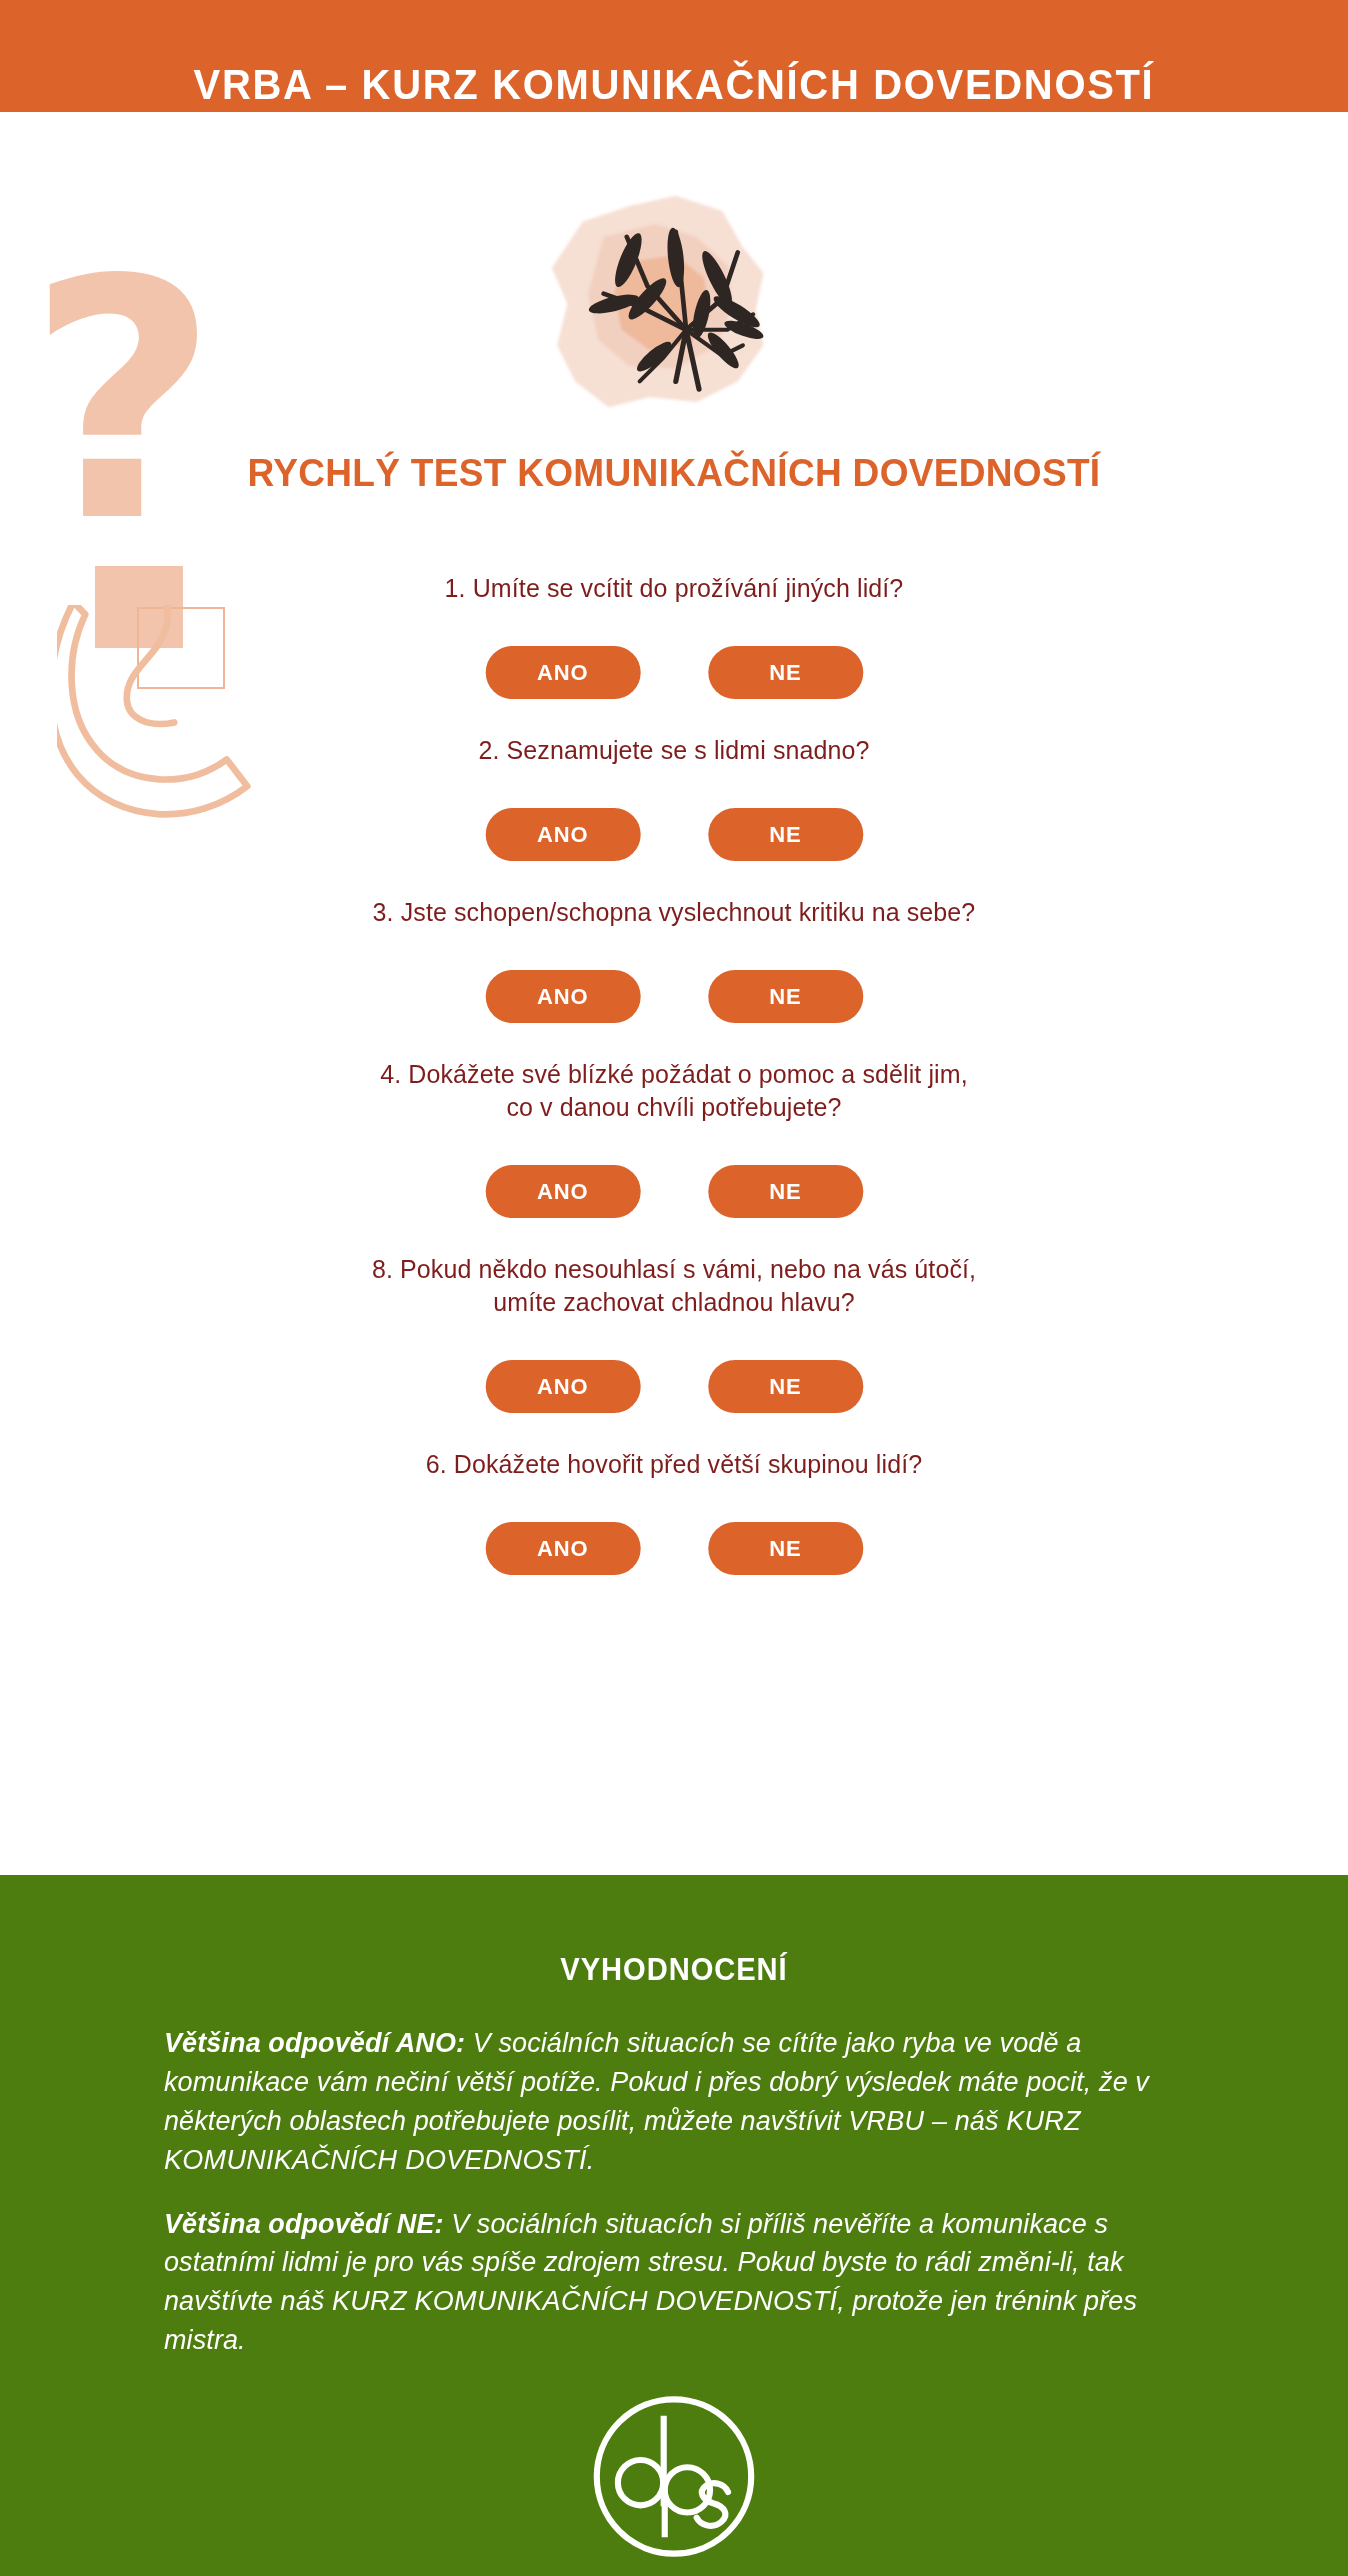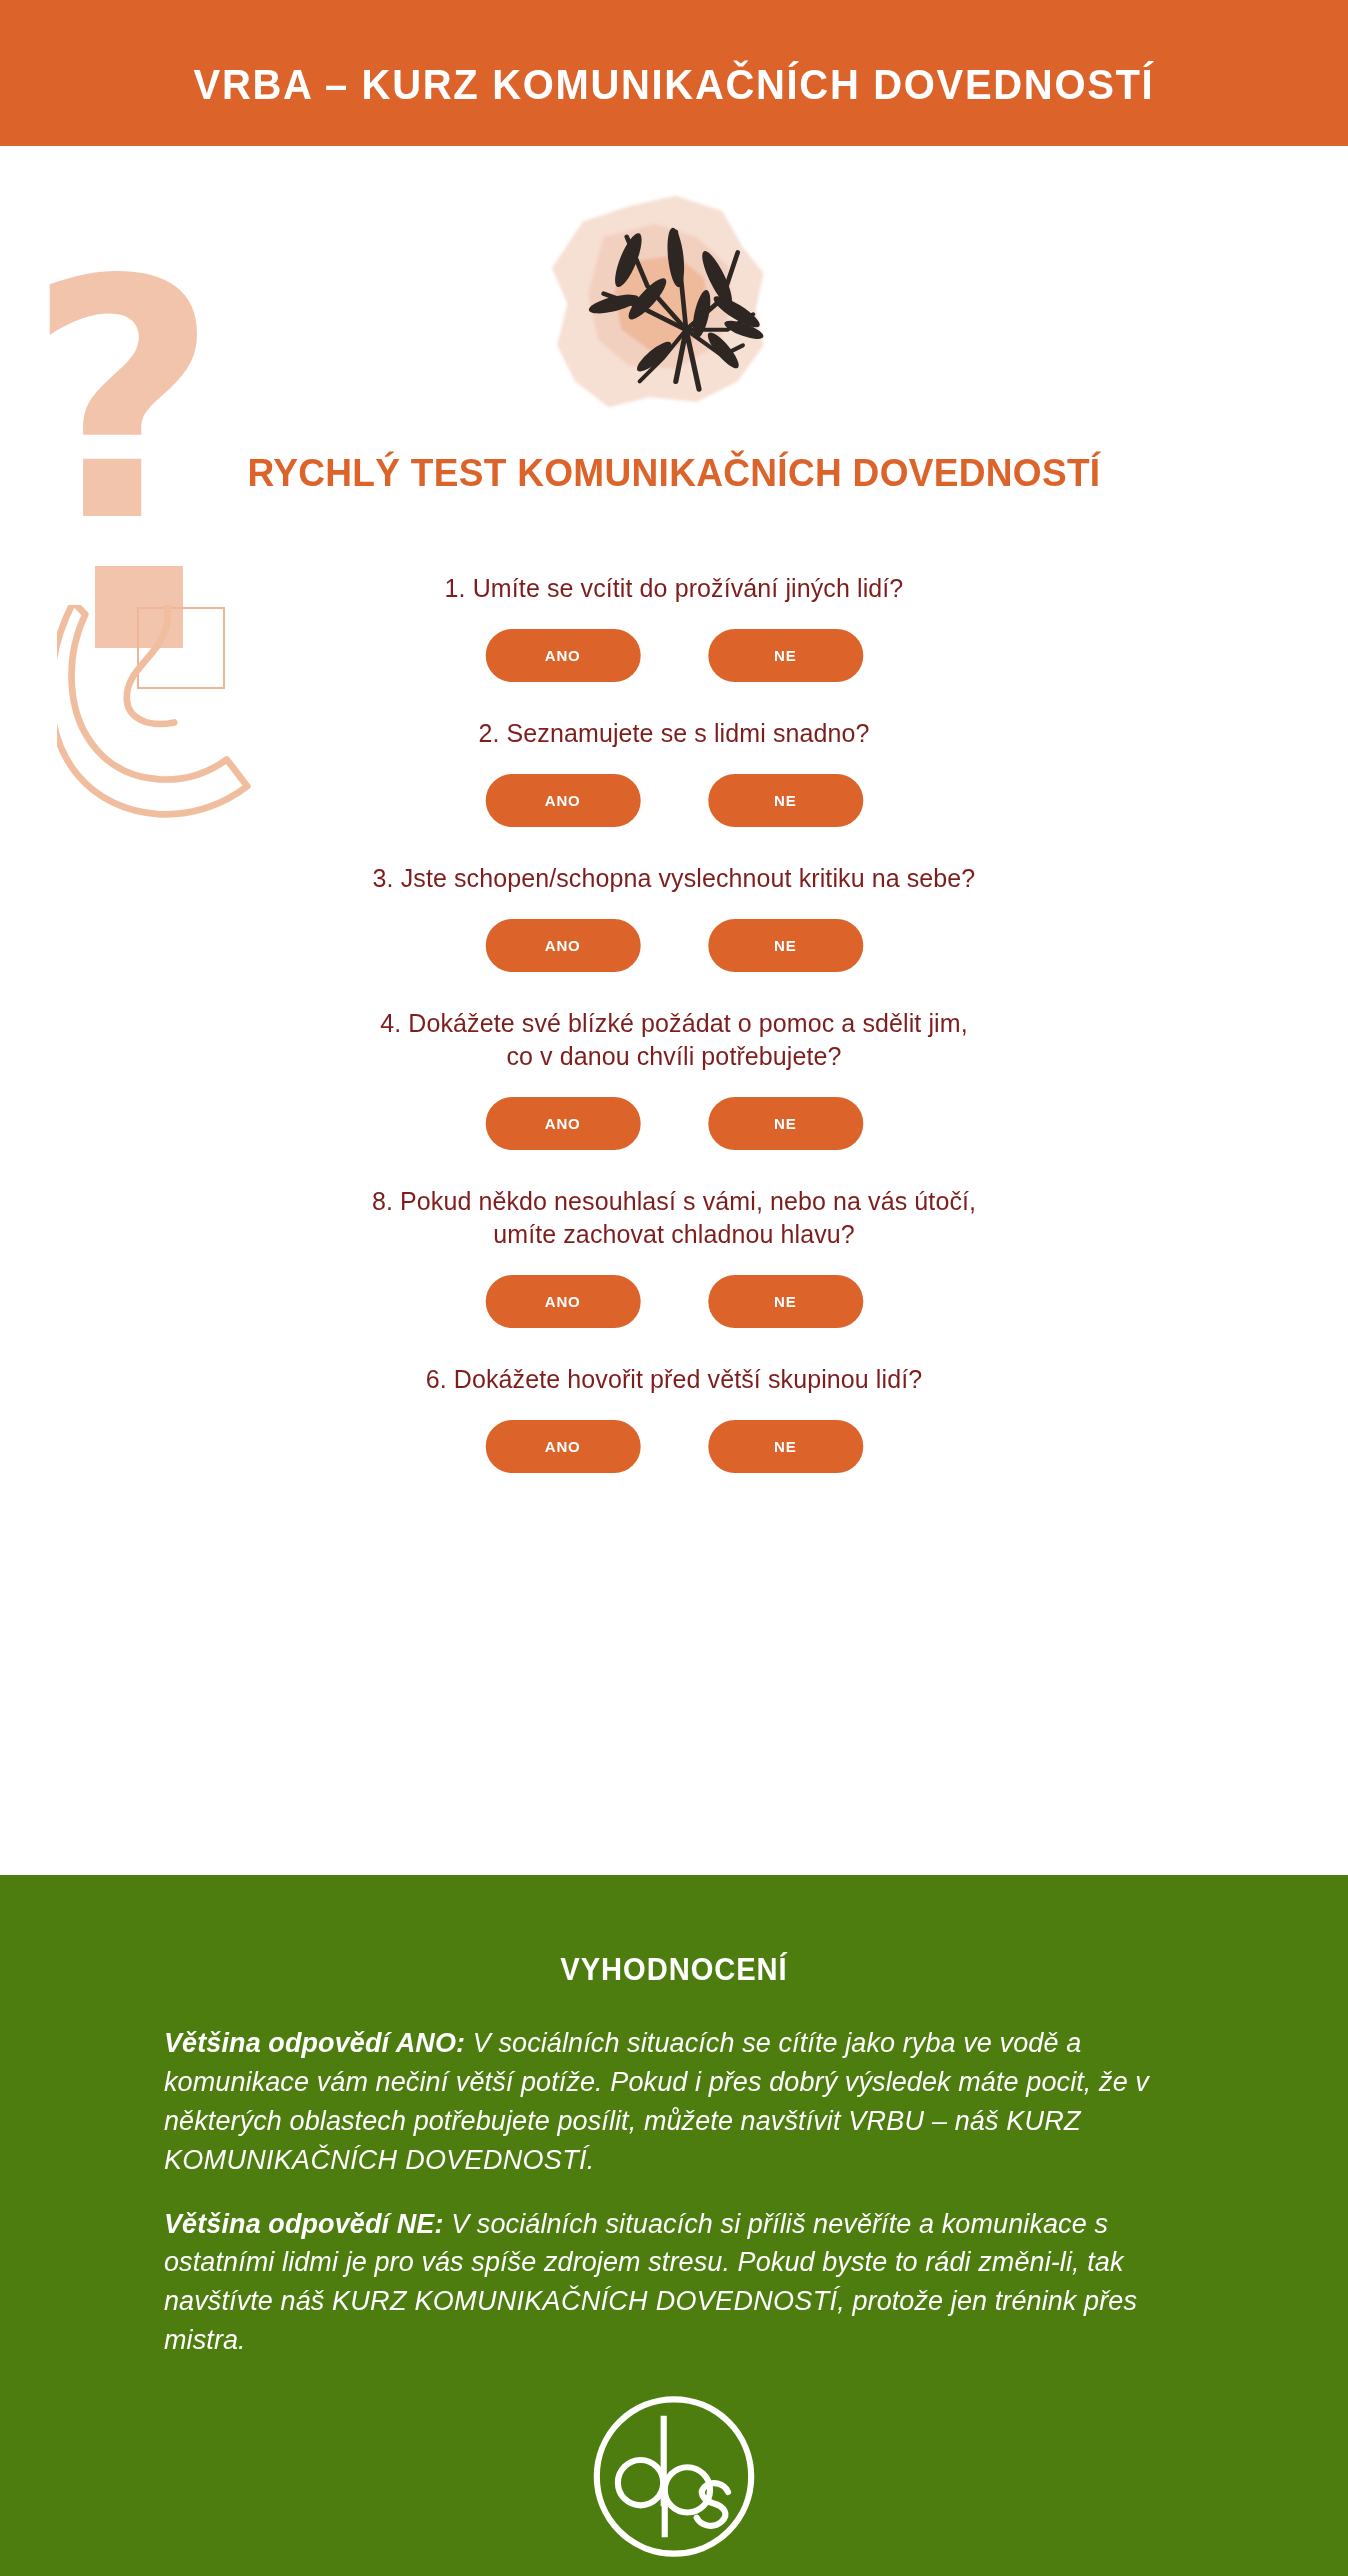--- a/index.html
+++ b/index.html
@@ -11,21 +11,21 @@
     position:relative;
     overflow:hidden;
     font-family:"Liberation Sans", "DejaVu Sans", sans-serif;
     background:#ffffff;
   }
 
   
   .top-band {
     position:absolute;
     left:0; top:0;
-    width:1348px; height:146px;
+    width:1348px; height:112px;
     background:#DC642B;
   }
   .top-band-title {
     position:absolute;
     left:0; right:0;
     top:63px;
     text-align:center;
     color:#ffffff;
     font-size:43px;
     font-weight:bold;
@@ -116,29 +116,30 @@
     justify-content:center;
     gap:45px;
     margin-top:24px;
   }
   .q-btn {
     width:155px;
     height:53px;
     border-radius:27px;
     background:#DC642B;
     color:#ffffff;
-    font-size:15px;
+    font-size:22px;
     font-weight:bold;
     letter-spacing:0.8px;
     display:flex;
     align-items:center;
     justify-content:center;
     border:none;
     cursor:pointer;
     font-family:"Liberation Sans", "DejaVu Sans", sans-serif;
+    margin-top:17px;
   }
   .q-btn.ano { transform:translateX(-11.3px); }
   .q-btn.ne  { transform:translateX(11.3px); }
 
   .gap-1 { height:35px; }
 
   
   .bottom-band {
     position:absolute;
     left:0; top:1875px;

